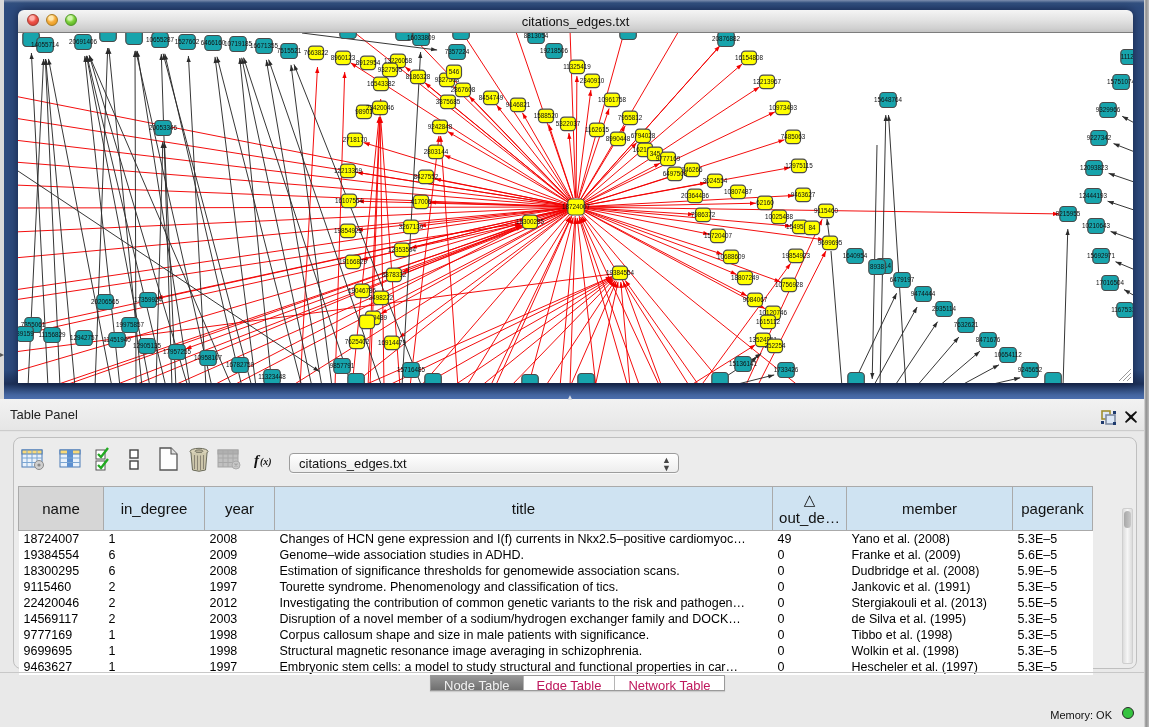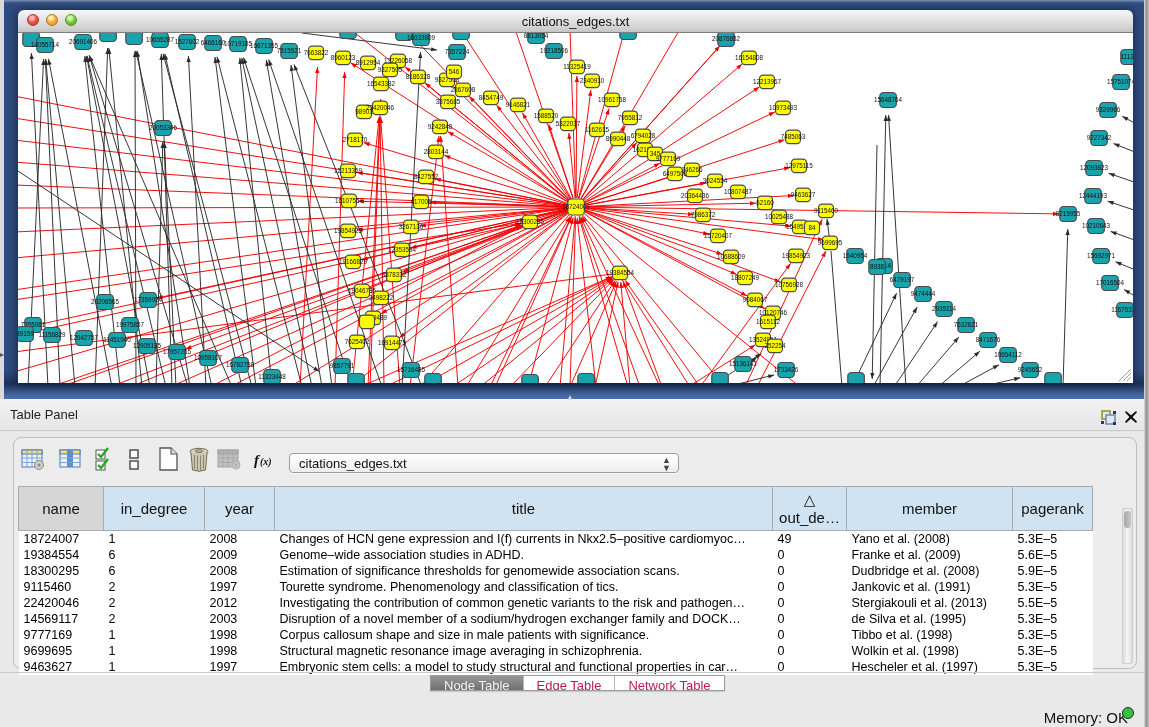--- a/index.html
+++ b/index.html
@@ -41,21 +41,21 @@
   background:linear-gradient(90deg,#dcdcdc,#f6f6f6 50%,#dcdcdc); border:1px solid #cfcfcf; border-radius:2px;}
 #vscroll .thumb { position:absolute; left:1px; top:2px; width:7px; height:17px; background:linear-gradient(90deg,#a8a8a8,#c8c8c8); border-radius:4px; }
 #seg { position:absolute; left:430px; top:243px; height:16px; display:flex;
   border:1px solid #9a9a9a; border-radius:0; overflow:hidden; background:#fff;
   box-shadow:0 1px 1px rgba(0,0,0,.12); }
 #seg div { font-size:13px; padding:2px 13px 0 13px; color:#be185d; }
 #seg .sel { background:linear-gradient(#979797,#6f6f6f); color:#f2f2f2; }
 #seg .sep { width:1px; padding:0; background:#b5b5b5; }
 #sepline { position:absolute; left:0; top:240px; width:1144px; height:1px; background:#c8c8c8; }
 #status { position:absolute; left:0; top:268px; width:1144px; height:27px; }
-#status .mem { position:absolute; right:16px; top:9px; font-size:15px; color:#111; }
+#status .mem { position:absolute; right:32px; top:9px; font-size:11px; color:#111; }
 #status .dot { position:absolute; right:10px; top:7px; width:12px; height:12px; border-radius:50%;
   background:#35c33f; border:1.5px solid #2a2a2a; }
 #rightedge { position:absolute; right:0; top:0; width:5px; height:727px; background:linear-gradient(90deg,#e4e4e4,#8f8f8f 40%,#bdbdbd); }
 #leftmargin { position:absolute; left:0; top:0; width:4px; height:399px; background:#dadada; }
 .collapse-arrow { position:absolute; left:0px; top:350px; font-size:8px; color:#555; }
 </style></head>
 <body>
 <div id="navy"></div>
 <div id="leftmargin"></div>
 <div class="collapse-arrow">▸</div>

